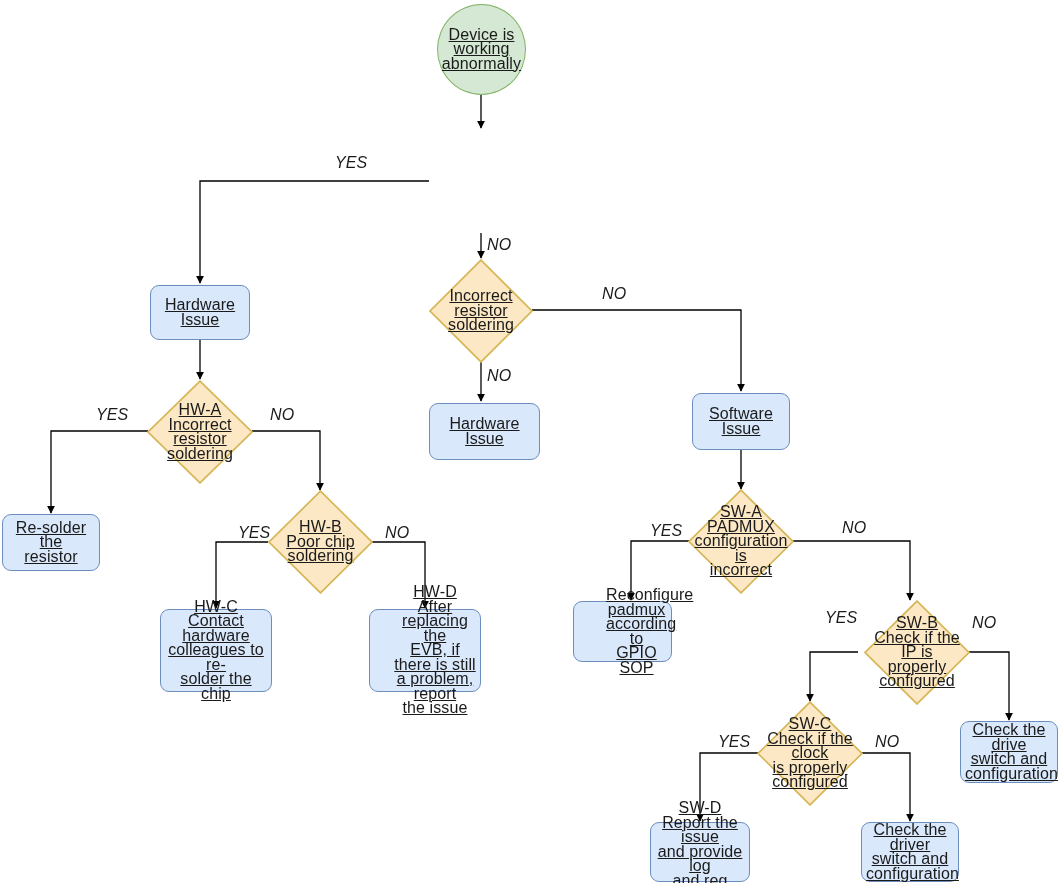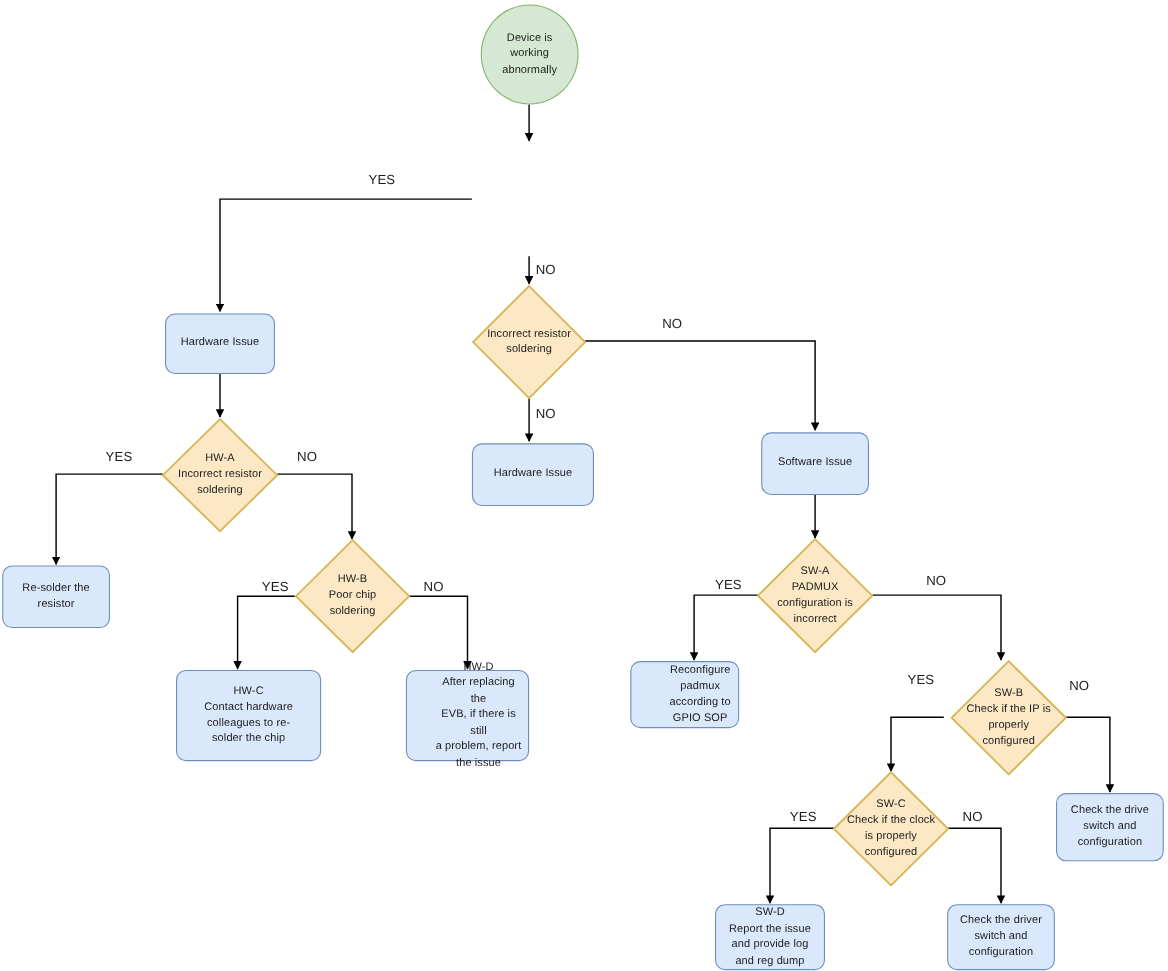--- a/index.html
+++ b/index.html
@@ -27,23 +27,24 @@
     pointer-events: none;
   }
   .node {
     position: absolute;
     box-sizing: border-box;
     display: flex;
     align-items: center;
     justify-content: center;
     text-align: center;
     color: #1a1a1a;
-    font-size: 10px;
+    font-size: 16px;
     line-height: 14.5px;
     letter-spacing: 0.1px;
+    text-decoration: underline;
   }
   .node .lbl {
     display: block;
     width: 100%;
     white-space: pre-line;
   }
   
   .box {
     background: #dae8fc;
     border: 1.3px solid #6c8ebf;
@@ -69,26 +70,27 @@
     width: 100%;
     height: 100%;
   }
   .diamond .lbl {
     position: relative;
     z-index: 2;
     padding: 0 2px;
   }
   .edge-label {
     position: absolute;
-    font-size: 12px;
+    font-size: 16px;
     line-height: 14px;
     color: #1a1a1a;
     background: transparent;
     white-space: nowrap;
     letter-spacing: 0.1px;
+    font-style: italic;
   }
 </style>
 </head>
 <body>
 
 <div id="canvas">
 
   <svg id="edges" viewBox="0 0 1062 883" width="1062" height="883" xmlns="http://www.w3.org/2000/svg">
     <defs>
       <marker id="arrow" viewBox="0 0 10 10" refX="9" refY="5" markerWidth="6" markerHeight="6" orient="auto-start-reverse">
@@ -176,21 +178,21 @@
 
   <div class="node diamond" style="left:268px; top:490px; width:105px; height:104px;">
     <svg class="shape" viewBox="0 0 100 100" preserveAspectRatio="none">
       <polygon points="50,1 99,50 50,99 1,50" fill="#fce8c4" stroke="#d6b656" stroke-width="1.6"></polygon>
     </svg>
     <span class="lbl">HW-B
 Poor chip
 soldering</span>
   </div>
 
-  <div class="node box" style="left:160px; top:609px; width:132px; height:83px;">
+  <div class="node box" style="left:160px; top:609px; width:112px; height:83px;">
     <span class="lbl">HW-C
 Contact hardware
 colleagues to re-
 solder the chip</span>
   </div>
 
   <div class="node box" style="left:369px; top:609px; width:112px; height:83px;padding-left:24px;">
     <span class="lbl">HW-D
 After replacing the
 EVB, if there is still

